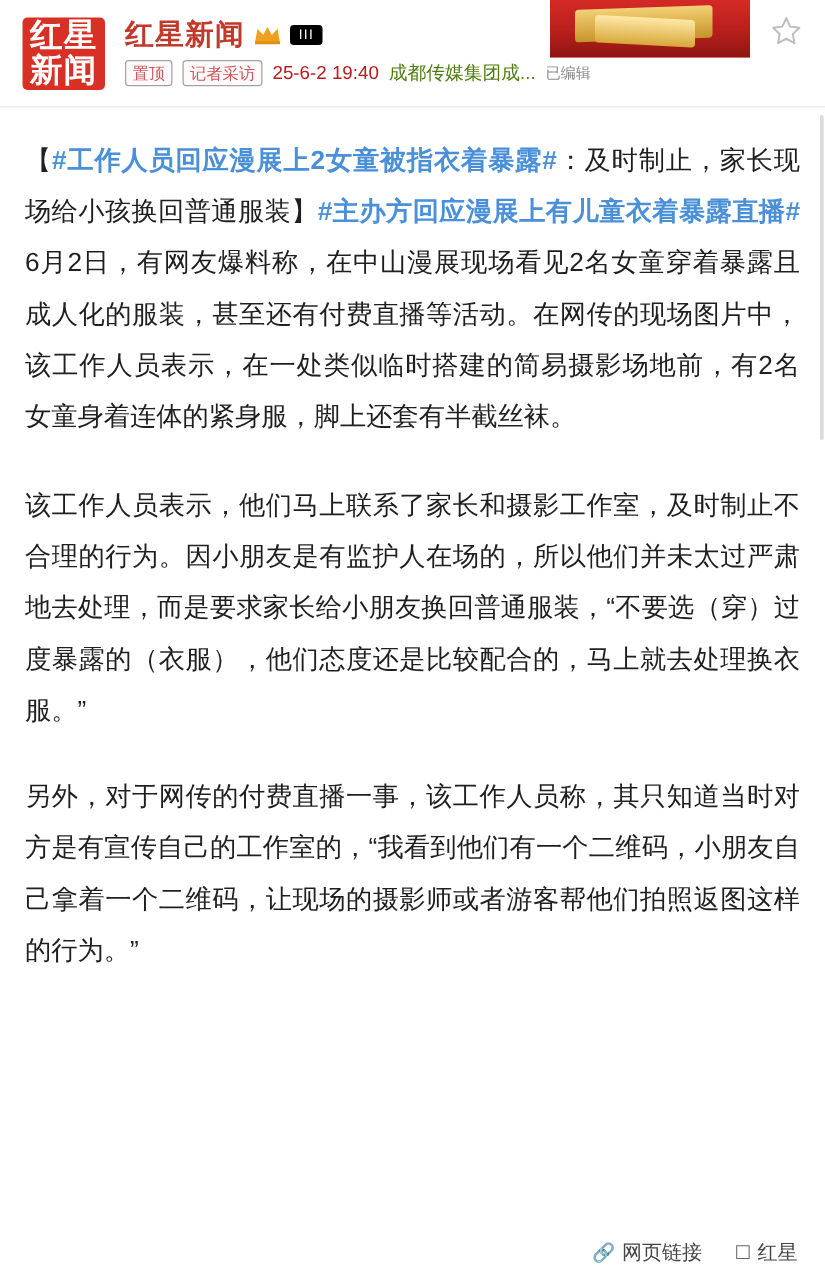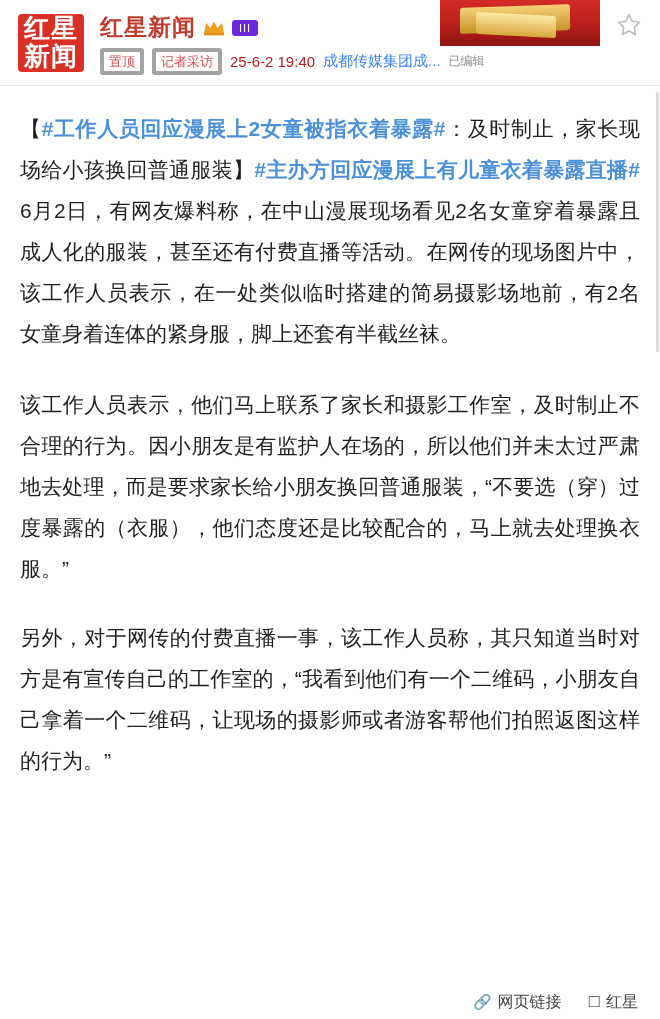--- a/index.html
+++ b/index.html
@@ -59,49 +59,49 @@
     letter-spacing: 1px;
     font-family: "Liberation Serif", serif;
   }
   .crown-icon {
     width: 22px;
     height: 16px;
     position: relative;
   }
   .crown-icon svg { display: block; }
   .level-badge {
-    background: #6d28d9;
+    background: #000000;
     color: #fff;
     font-size: 11px;
     border-radius: 3px;
     padding: 1px 7px;
     line-height: 14px;
     letter-spacing: 1px;
   }
   .meta-row {
     position: absolute;
     left: 100px;
     top: 48px;
     display: flex;
     align-items: center;
     gap: 8px;
     font-size: 15px;
     color: #888;
   }
   .tag {
-    border: 4px solid #a3a3a3;
+    border: 1px solid #a3a3a3;
     color: #d0555a;
     font-size: 13px;
     border-radius: 3px;
     padding: 1px 5px;
     line-height: 17px;
     background: #fffafa;
   }
   .meta-text { color: #b91c1c; font-size: 15px; }
-  .meta-source { color: #3b82f6; font-size: 15px; }
+  .meta-source { color: #4d7c0f; font-size: 15px; }
   .meta-edited { color: #8a8a8a; font-size: 12px; }
 
   
   .flag-thumb {
     position: absolute;
     right: 60px;
     top: 0;
     width: 160px;
     height: 46px;
     overflow: hidden;

